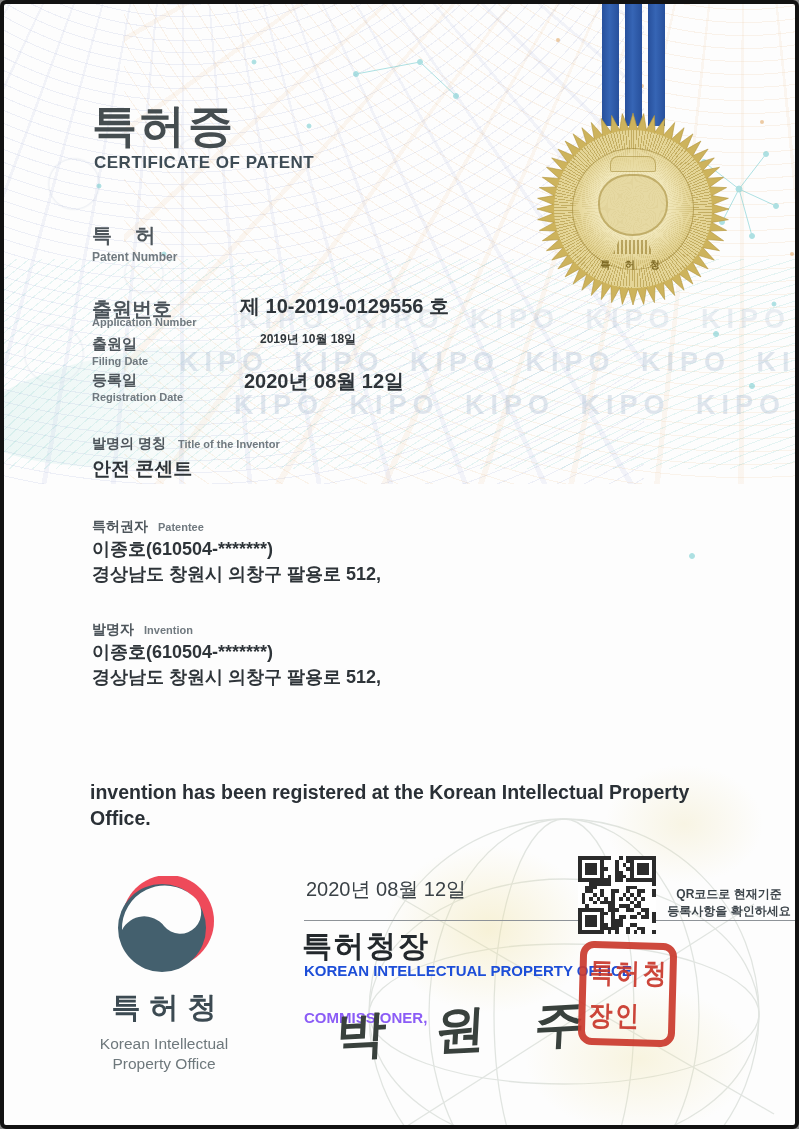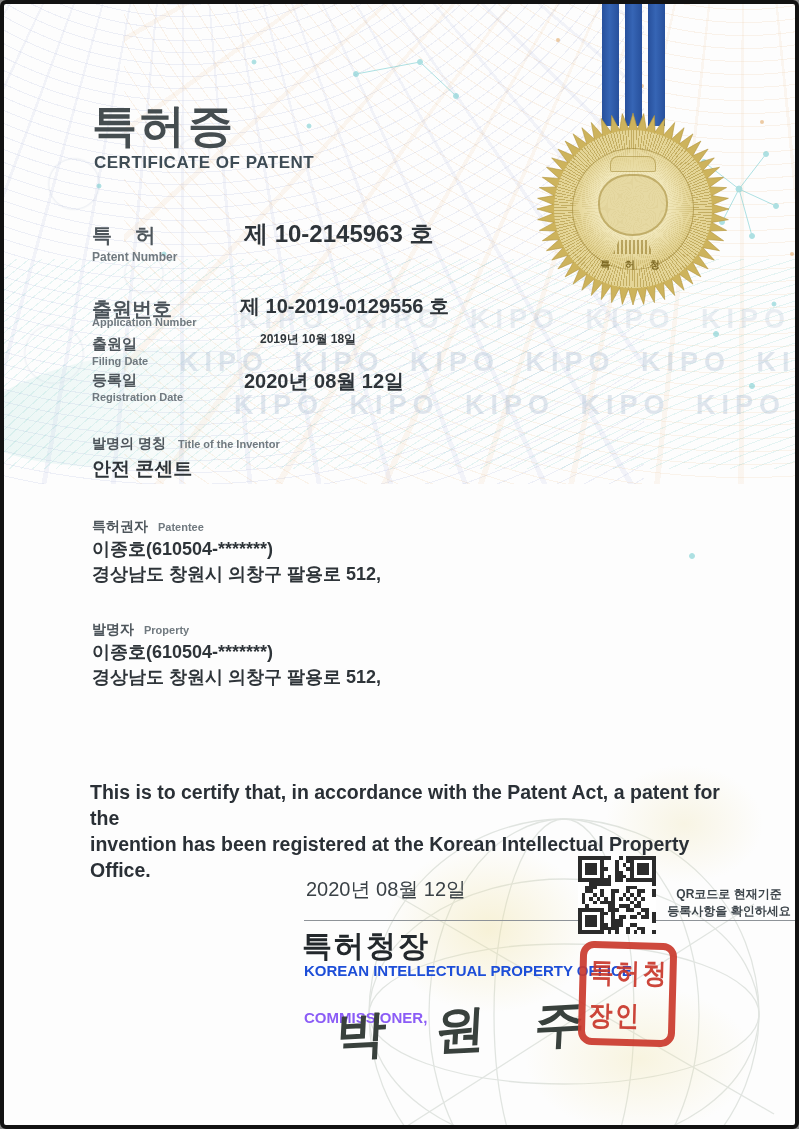--- a/index.html
+++ b/index.html
@@ -217,21 +217,20 @@
     <div class="seal-emblem"></div>
     <div class="seal-fan"></div>
     <div class="seal-txt">특 허 청</div>
   </div>
 
   <div class="abs title-kr">특허증</div>
   <div class="abs title-en">CERTIFICATE OF PATENT</div>
 
   <div class="abs lbl pat-lbl">특 허</div>
   <div class="abs sub pat-sub">Patent Number</div>
-  <div class="abs val pat-val">제 10-2145963 호</div>
 
   <div class="abs lbl app-lbl">출원번호</div>
   <div class="abs sub app-sub">Application Number</div>
   <div class="abs val app-val">제 10-2019-0129556 호</div>
 
   <div class="abs lbl fil-lbl">출원일</div>
   <div class="abs sub fil-sub">Filing Date</div>
   <div class="abs val fil-val">2019년 10월 18일</div>
 
   <div class="abs lbl reg-lbl">등록일</div>
@@ -243,27 +242,26 @@
   </div>
   <div class="abs val inv-val">안전 콘센트</div>
 
   <div class="abs lbl pte-row">
     <span>특허권자</span><span class="sub">Patentee</span>
   </div>
   <div class="abs val pte-name">이종호(610504-*******)</div>
   <div class="abs val pte-addr">경상남도 창원시 의창구 팔용로 512,</div>
 
   <div class="abs lbl ivt-row">
-    <span>발명자</span><span class="sub">Property</span>
+    <span>발명자</span><span class="sub">Invention</span>
   </div>
   <div class="abs val ivt-name">이종호(610504-*******)</div>
   <div class="abs val ivt-addr">경상남도 창원시 의창구 팔용로 512,</div>
 
   <div class="abs stmt-en">
-    <div>This is to certify that, in accordance with the Patent Act, a patent for the</div>
     <div>invention has been registered at the Korean Intellectual Property Office.</div>
   </div>
 
   <div class="abs issue-date">2020년 08월 12일</div>
   <div class="abs rule"></div>
   <div class="abs office-kr">특허청장</div>
   <div class="abs office-en1">COMMISSIONER,</div>
   <div class="abs office-en2">KOREAN INTELLECTUAL PROPERTY OFFICE</div>
   <div class="abs signature">박 원 주</div>
 
@@ -716,14 +714,26 @@
   </div>
 
   <div class="abs stamp">
     <span>특</span>
     <span>허</span>
     <span>청</span>
     <span>장</span>
     <span>인</span>
   </div>
 
+  <div class="abs logo">
+    <svg width="100" height="100" viewBox="0 0 100 100">
+      <circle cx="54" cy="45" r="46" fill="#ee4a5a"></circle>
+      <circle cx="48" cy="52" r="44" fill="#44606e"></circle>
+      <path d="M 8 54 A 43 43 0 0 1 79 20 A 21 21 0 1 1 50 50 A 25 25 0 0 0 8 54 Z" fill="#fdfdfd"></path>
+    </svg>
+    <div class="logo-kr">특허청</div>
+    <div class="logo-en">
+      <div>Korean Intellectual</div>
+      <div>Property Office</div>
+    </div>
+  </div>
 
 </div>
 
 </body></html>

